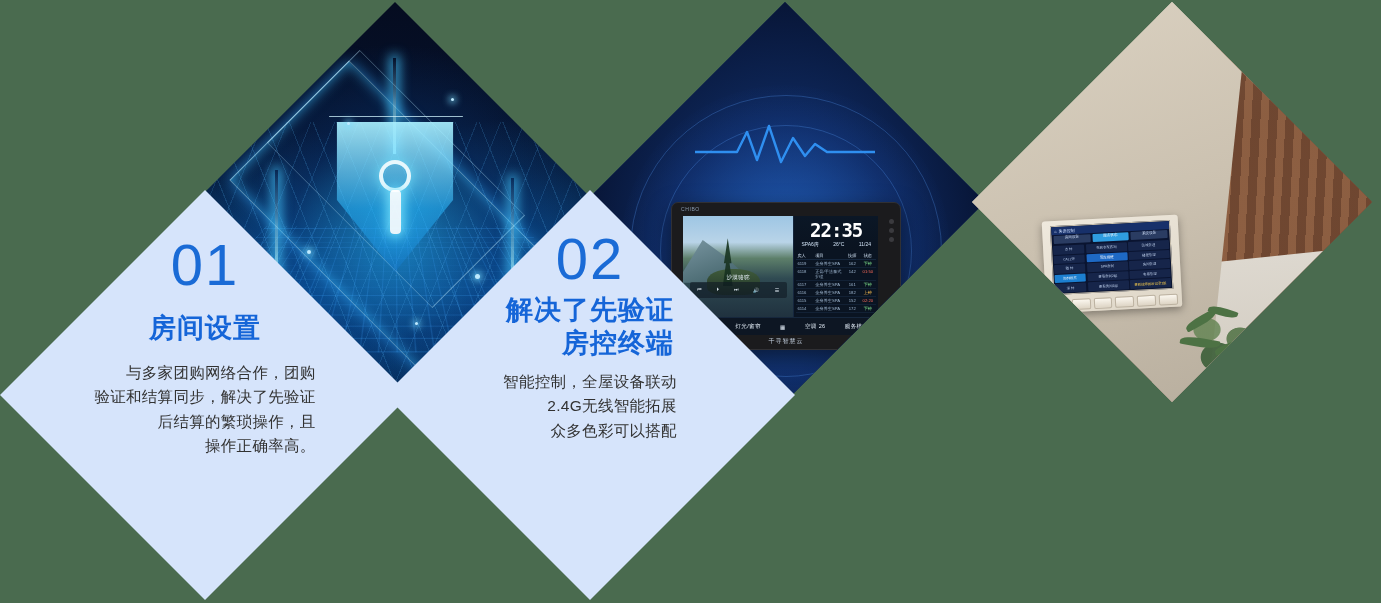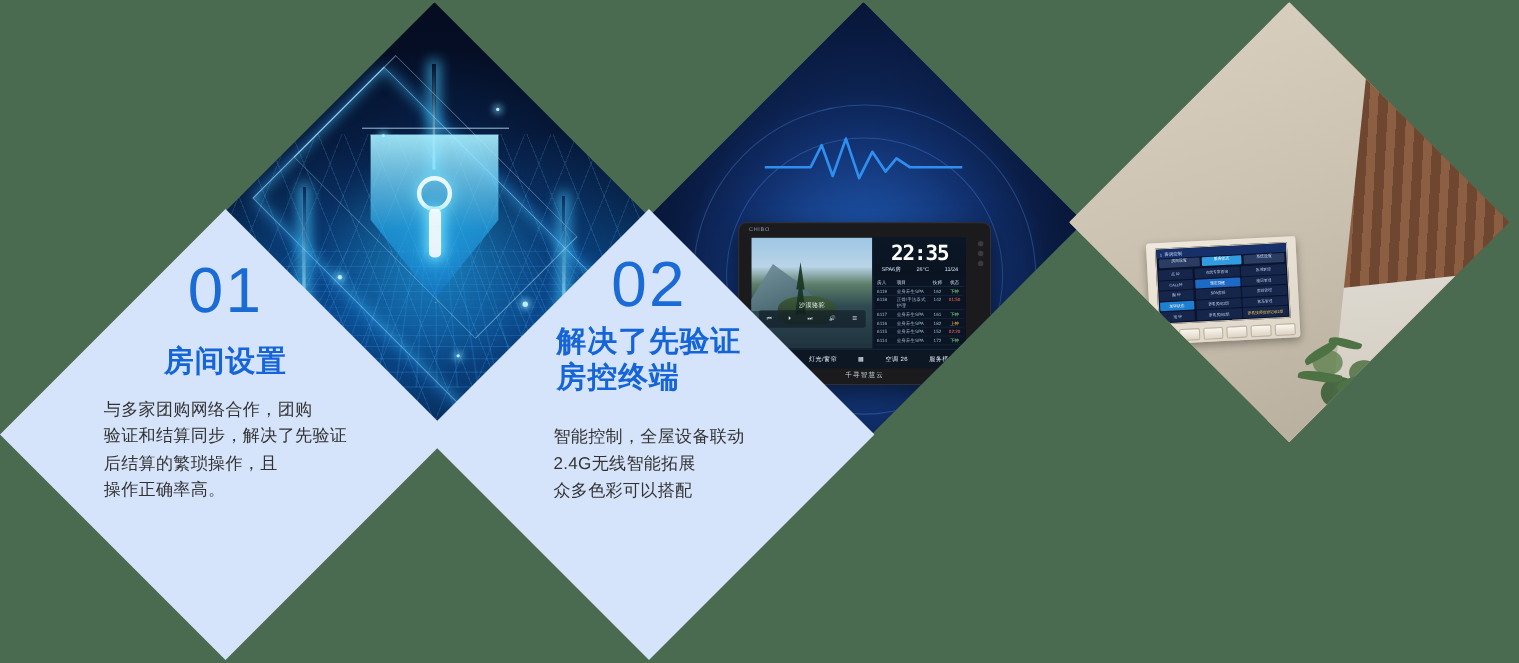--- a/index.html
+++ b/index.html
@@ -15,21 +15,21 @@
 
   
   .info{
     width:410px;height:410px;
     clip-path:polygon(50% 0,100% 50%,50% 100%,0 50%);
     background:#d6e4fb;
   }
   .info .content{
     position:absolute;left:0;right:0;top:0;bottom:0;
     display:flex;flex-direction:column;align-items:center;
-    text-align:left;
+    text-align:right;
   }
   .num{
     color:#1a6bd6;font-size:58px;line-height:1;
     font-weight:300;letter-spacing:2px;
   }
   .title{
     color:#1565d8;font-weight:700;font-size:27px;line-height:1.22;
     letter-spacing:1px;
   }
   .body{
@@ -39,21 +39,21 @@
 
   
   #info-1{left:0px;top:190px;}
   #info-1 .content{padding-top:46px;}
   #info-1 .title{margin-top:18px;}
   #info-1 .body{margin-top:16px;}
 
   #info-2{left:385px;top:190px;}
   #info-2 .content{padding-top:40px;}
   #info-2 .title{margin-top:6px;}
-  #info-2 .body{margin-top:26px;}
+  #info-2 .body{margin-top:10px;}
 
   #info-3{left:770px;top:190px;}
   #info-3 .content{padding-top:46px;}
   #info-3 .title{margin-top:18px;}
   #info-3 .body{margin-top:16px;}
 
   
   .pic{
     width:400px;height:400px;
     clip-path:polygon(50% 0,100% 50%,50% 100%,0 50%);

